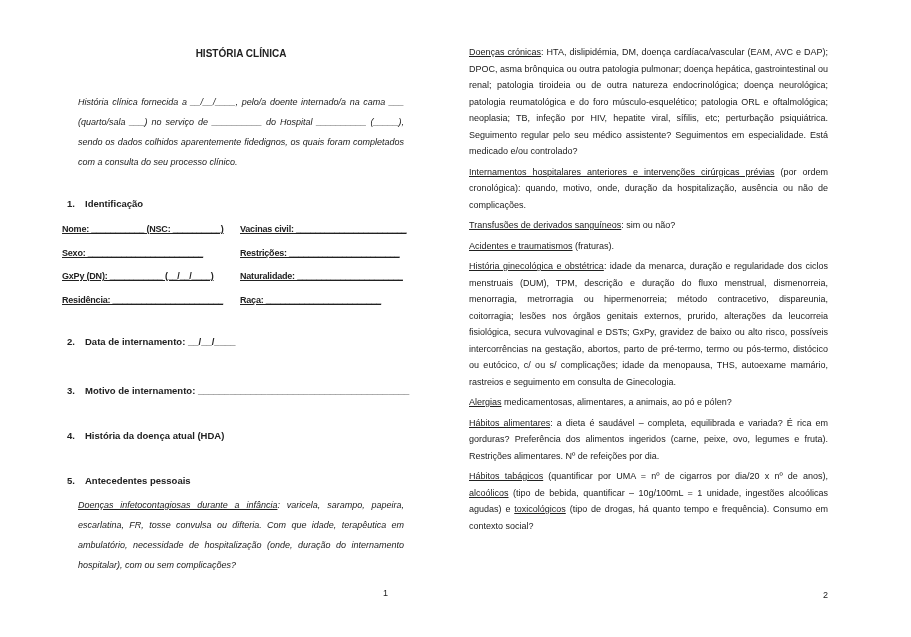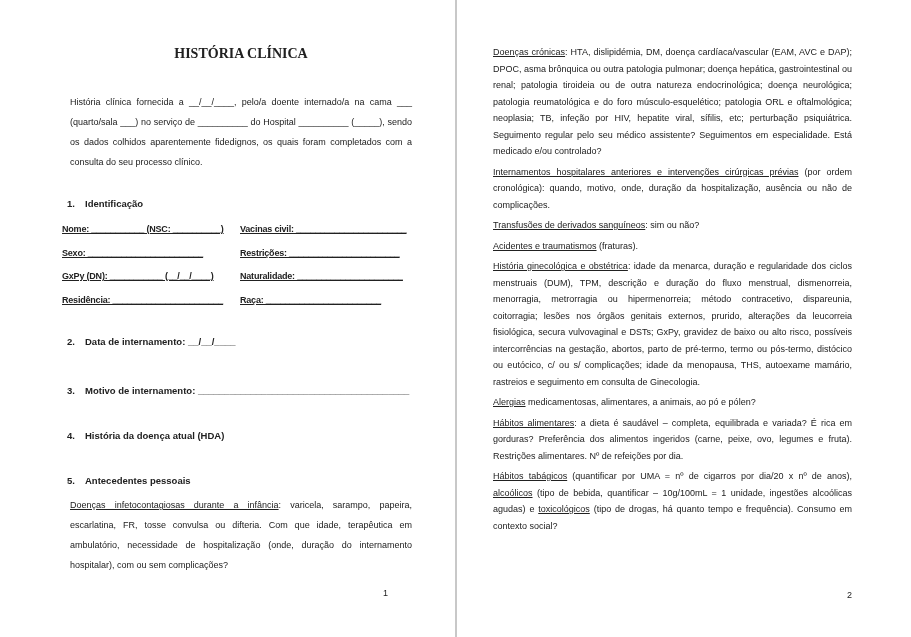--- a/index.html
+++ b/index.html
@@ -3,28 +3,28 @@
 <meta charset="utf-8">
 <style>
   html,body { margin:0; padding:0; background:#ffffff; }
   .screen {
     position:relative; width:911px; height:637px; overflow:hidden;
     background:#ffffff; color:#212121;
     font-family:"Liberation Sans", sans-serif; font-size:9px;
   }
   .page { position:absolute; top:0; height:637px; background:#ffffff; }
   .page1 { left:0; width:455px; }
-  .page2 { left:457px; width:454px; }
+  .page2 { left:433px; width:454px; }
   .divider { position:absolute; top:0; left:455px; width:2px; height:637px; }
   .inner1 { padding:46px 35px 0 62px; }
   .inner2 { padding:44px 59px 0 36px; }
 
-  .doc-title { text-align:center; font-weight:bold; font-size:14px; line-height:16px;font-family:Liberation Serif, serif; }
+  .doc-title { text-align:center; font-weight:bold; font-size:10px; line-height:16px; }
 
-  .para { text-align:justify; line-height:20px; margin:8px; }
+  .para { text-align:justify; line-height:20px; margin:16px;font-style:italic; }
   .intro { margin-top:30px; }
 
   .num-item { display:flex; font-weight:bold; line-height:18px; font-size:9.5px; }
   .num-item .marker { margin-left:5px; width:18px; flex:0 0 18px; }
   .s1 { margin-top:23px; }
   .s2 { margin-top:21px; }
   .s3 { margin-top:31px; }
   .s4 { margin-top:27px; }
   .s5 { margin-top:27px; }
 

